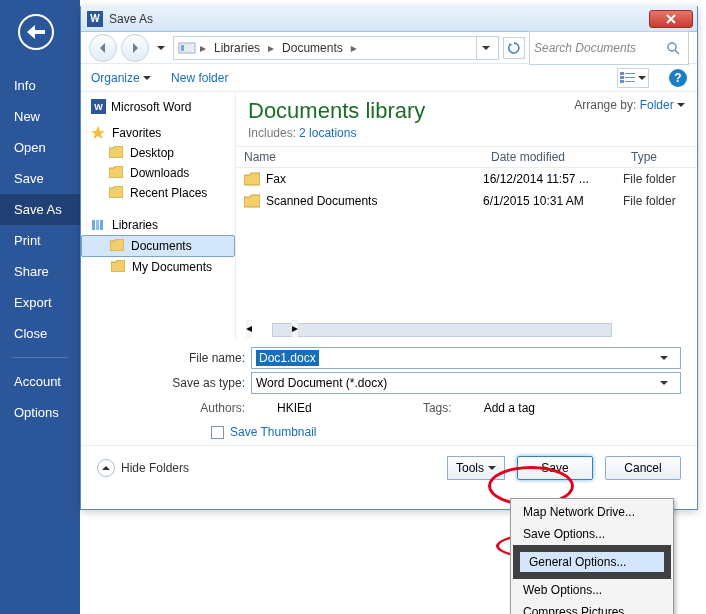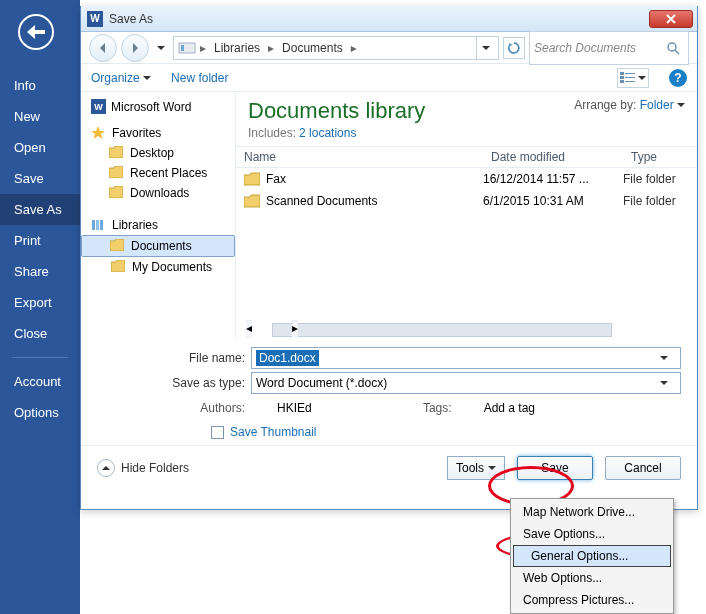--- a/index.html
+++ b/index.html
@@ -93,21 +93,21 @@
   .hidefold { display:flex; align-items:center; gap:6px; cursor:pointer; color:#333;}
   .hidefold .circ { width:18px; height:18px; border:1px solid #a9bdd0; border-radius:50%; display:flex;align-items:center;justify-content:center;}
   .btnbar .flex { flex: 1; }
   .dlg-btn { height: 24px; border: 1px solid #8faccb; background: linear-gradient(#fdfdfd,#eaf0f6); padding: 0 16px; cursor:pointer; display:flex;align-items:center; border-radius:2px; min-width:76px; justify-content:center;}
   .dlg-btn.save { border: 1px solid #3c7fb1; box-shadow: 0 0 4px #72b2e4;}
   .tools-btn { height:24px; border:1px solid #8faccb; background:linear-gradient(#fdfdfd,#eaf0f6); padding: 0 8px; cursor:pointer; display:flex; align-items:center; gap:4px;justify-content:flex-end;}
 
   
   .dropdown-menu { position: absolute; left: 510px; top: 498px; width: 164px; background:#f4f4f4; border:1px solid #9b9b9b; box-shadow: 2px 2px 4px rgba(0,0,0,.25); padding: 2px; z-index: 100; }
   .dropdown-menu .mi { padding: 4px 10px; cursor:pointer; }
-  .dropdown-menu .mi.hover { background: #d4e6fb; border:1px solid #404040; padding: 3px 17px;}
+  .dropdown-menu .mi.hover { background: #d4e6fb; border:7px solid #404040; padding: 3px 9px;}
 
   
   .ann { position:absolute; border: 3px solid #e3001b; border-radius: 50%; pointer-events:none; }
   .ann1 { left: 488px; top: 466px; width: 86px; height: 40px; }
   .ann2 { left: 496px; top: 530px; width: 150px; height: 32px; }
 
   .smallarrow { display:inline-block; border: 4px solid transparent; }
   .smallarrow.down { border-top-color: #333; transform: translateY(2px);}
   .smallarrow.up { border-bottom-color: #333; transform: translateY(-2px);}
 
@@ -231,27 +231,27 @@
           <div class="tree-item lvl2">
             <span class="tico folder"><svg width="14" height="12" viewBox="0 0 14 12">
                 <path d="M0 2 L5 2 L6 0 L14 0 L14 12 L0 12 Z" fill="#f2cf6a" stroke="#caa43a"></path>
               </svg></span>
             <span>Desktop</span>
           </div>
           <div class="tree-item lvl2">
             <span class="tico folder"><svg width="14" height="12" viewBox="0 0 14 12">
                 <path d="M0 2 L5 2 L6 0 L14 0 L14 12 L0 12 Z" fill="#f2cf6a" stroke="#caa43a"></path>
               </svg></span>
+            <span>Downloads</span>
+          </div>
+          <div class="tree-item lvl2">
+            <span class="tico folder"><svg width="14" height="12" viewBox="0 0 14 12">
+                <path d="M0 2 L5 2 L6 0 L14 0 L14 12 L0 12 Z" fill="#f2cf6a" stroke="#caa43a"></path>
+              </svg></span>
             <span>Recent Places</span>
-          </div>
-          <div class="tree-item lvl2">
-            <span class="tico folder"><svg width="14" height="12" viewBox="0 0 14 12">
-                <path d="M0 2 L5 2 L6 0 L14 0 L14 12 L0 12 Z" fill="#f2cf6a" stroke="#caa43a"></path>
-              </svg></span>
-            <span>Downloads</span>
           </div>
         </div>
       <div class="tree-item lvl1 tree-hdr" style="margin-top:12px">
         <span class="tico libs"><svg width="14" height="14" viewBox="0 0 14 14">
               <rect x="1" y="2" width="3" height="10" fill="#6ca8de"></rect>
               <rect x="5" y="2" width="3" height="10" fill="#8cbfe8"></rect>
               <rect x="9" y="2" width="3" height="10" fill="#6ca8de"></rect>
             </svg></span>
         <span>Libraries</span>
       </div>

